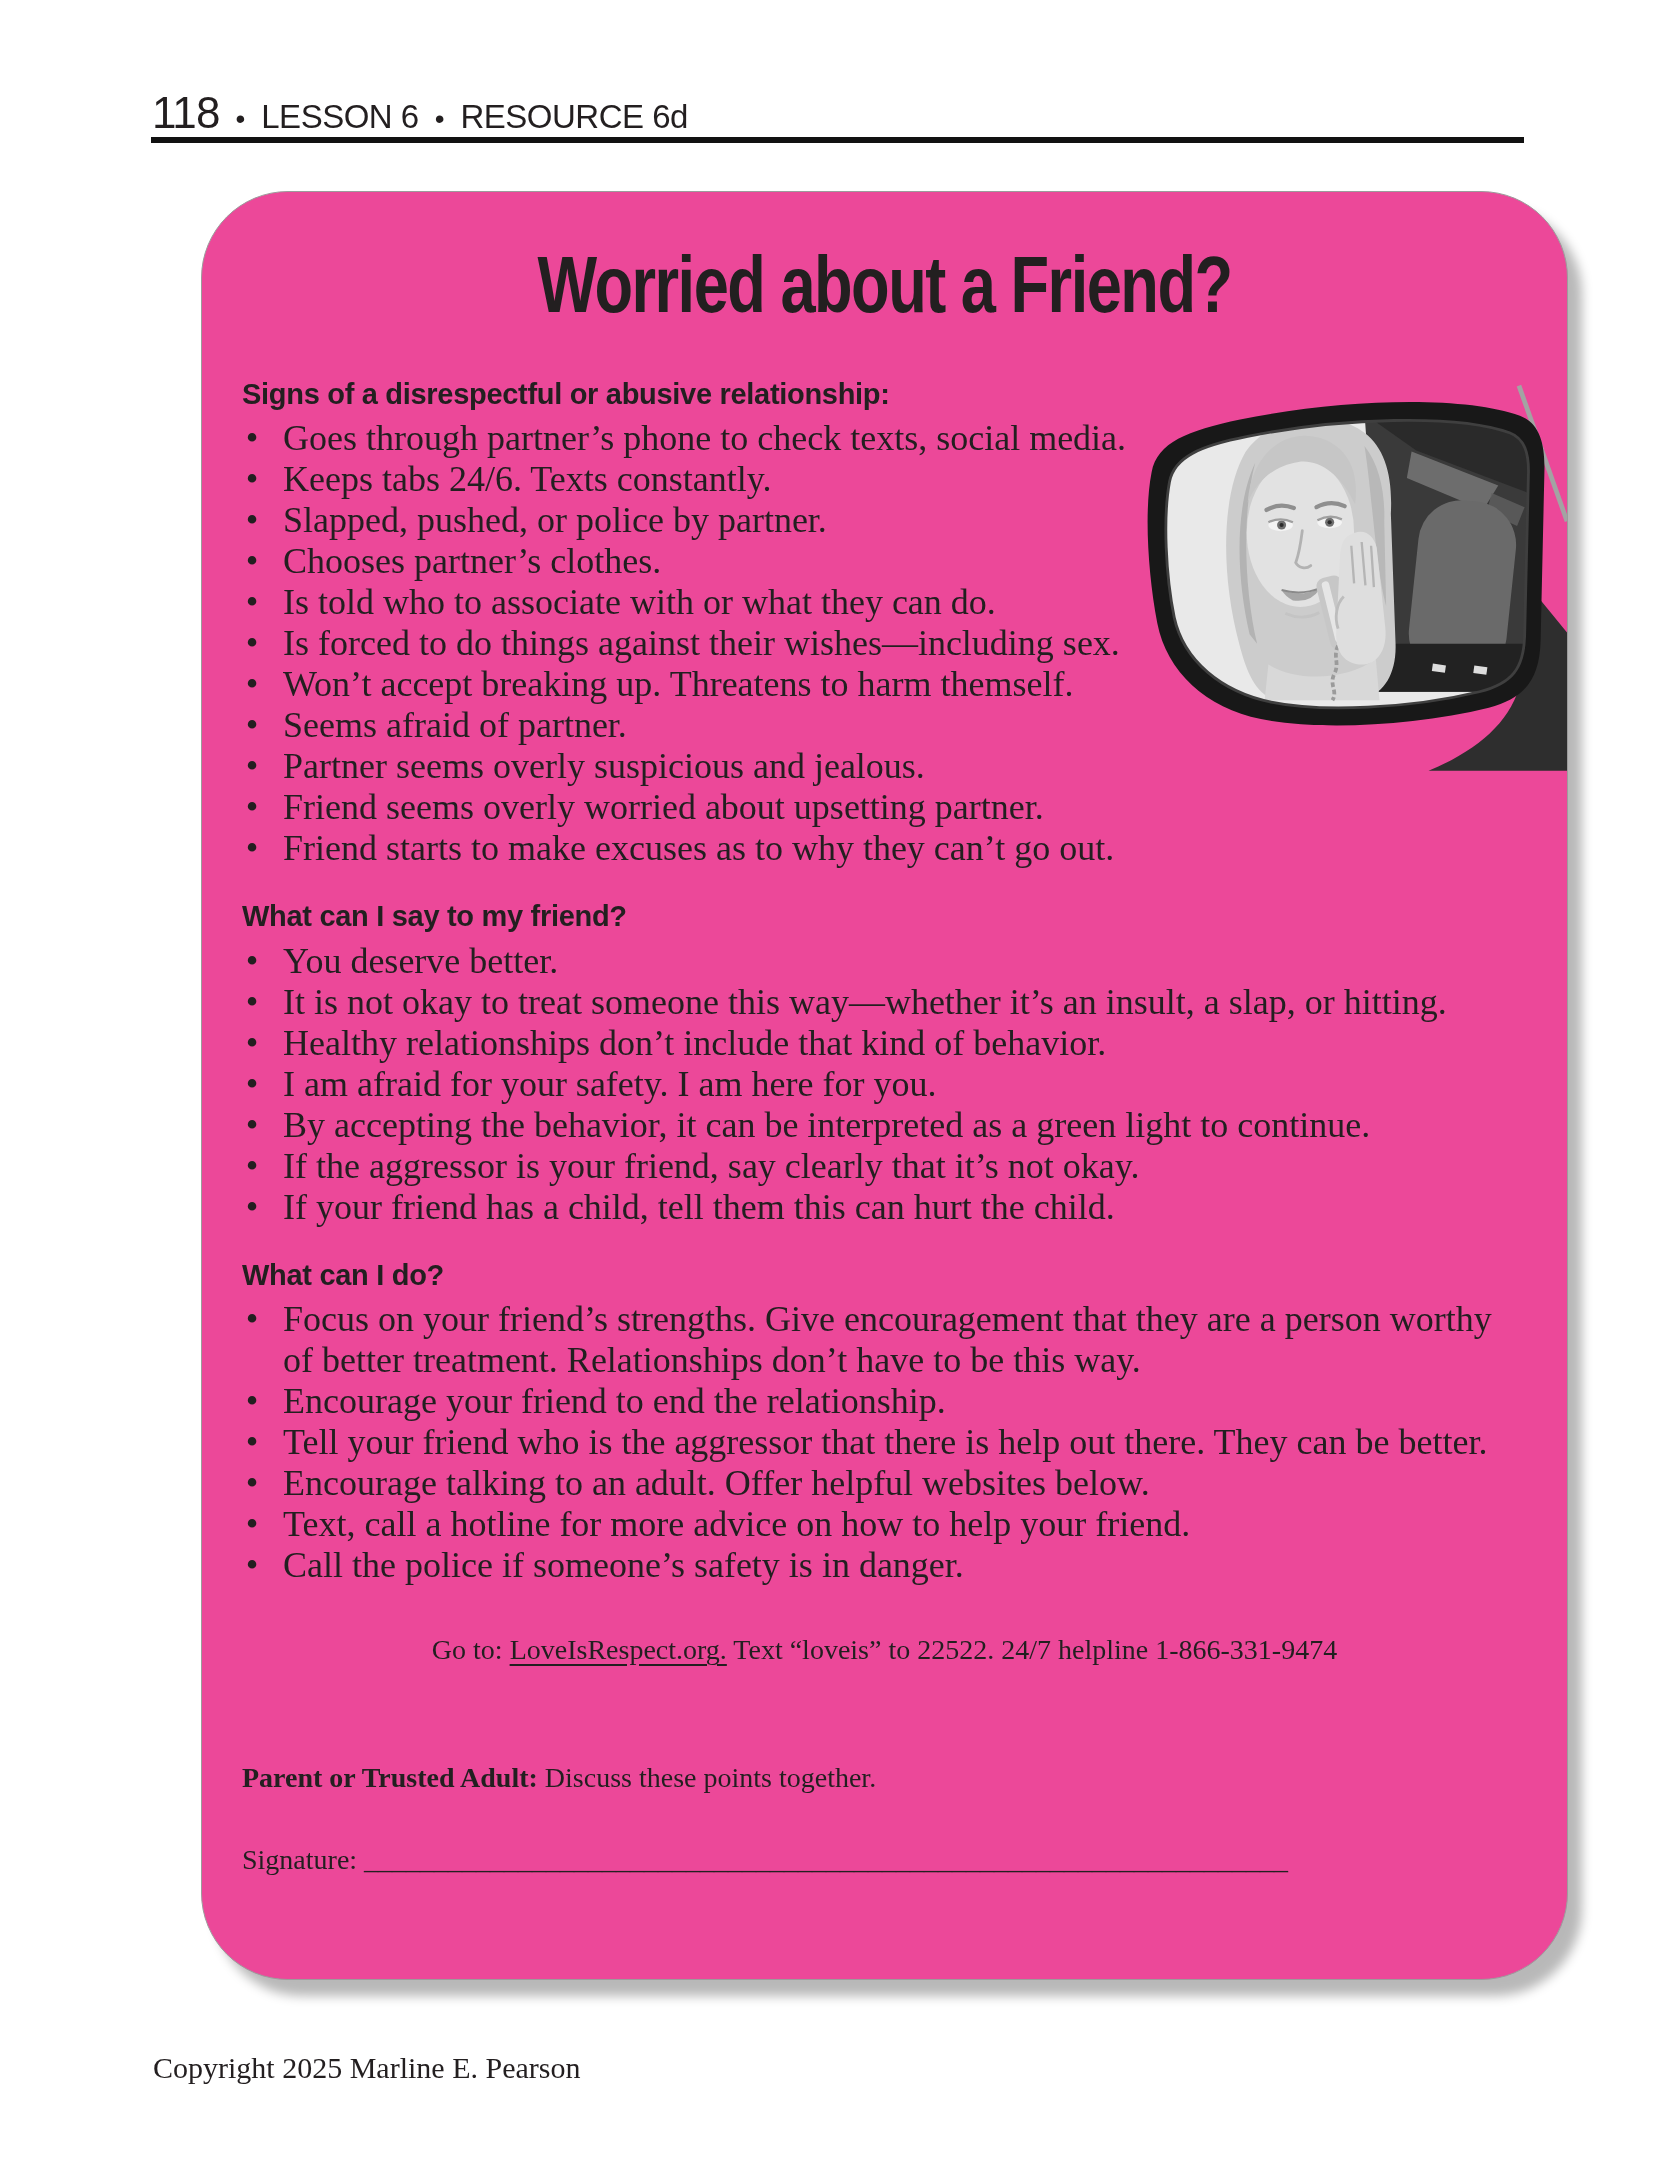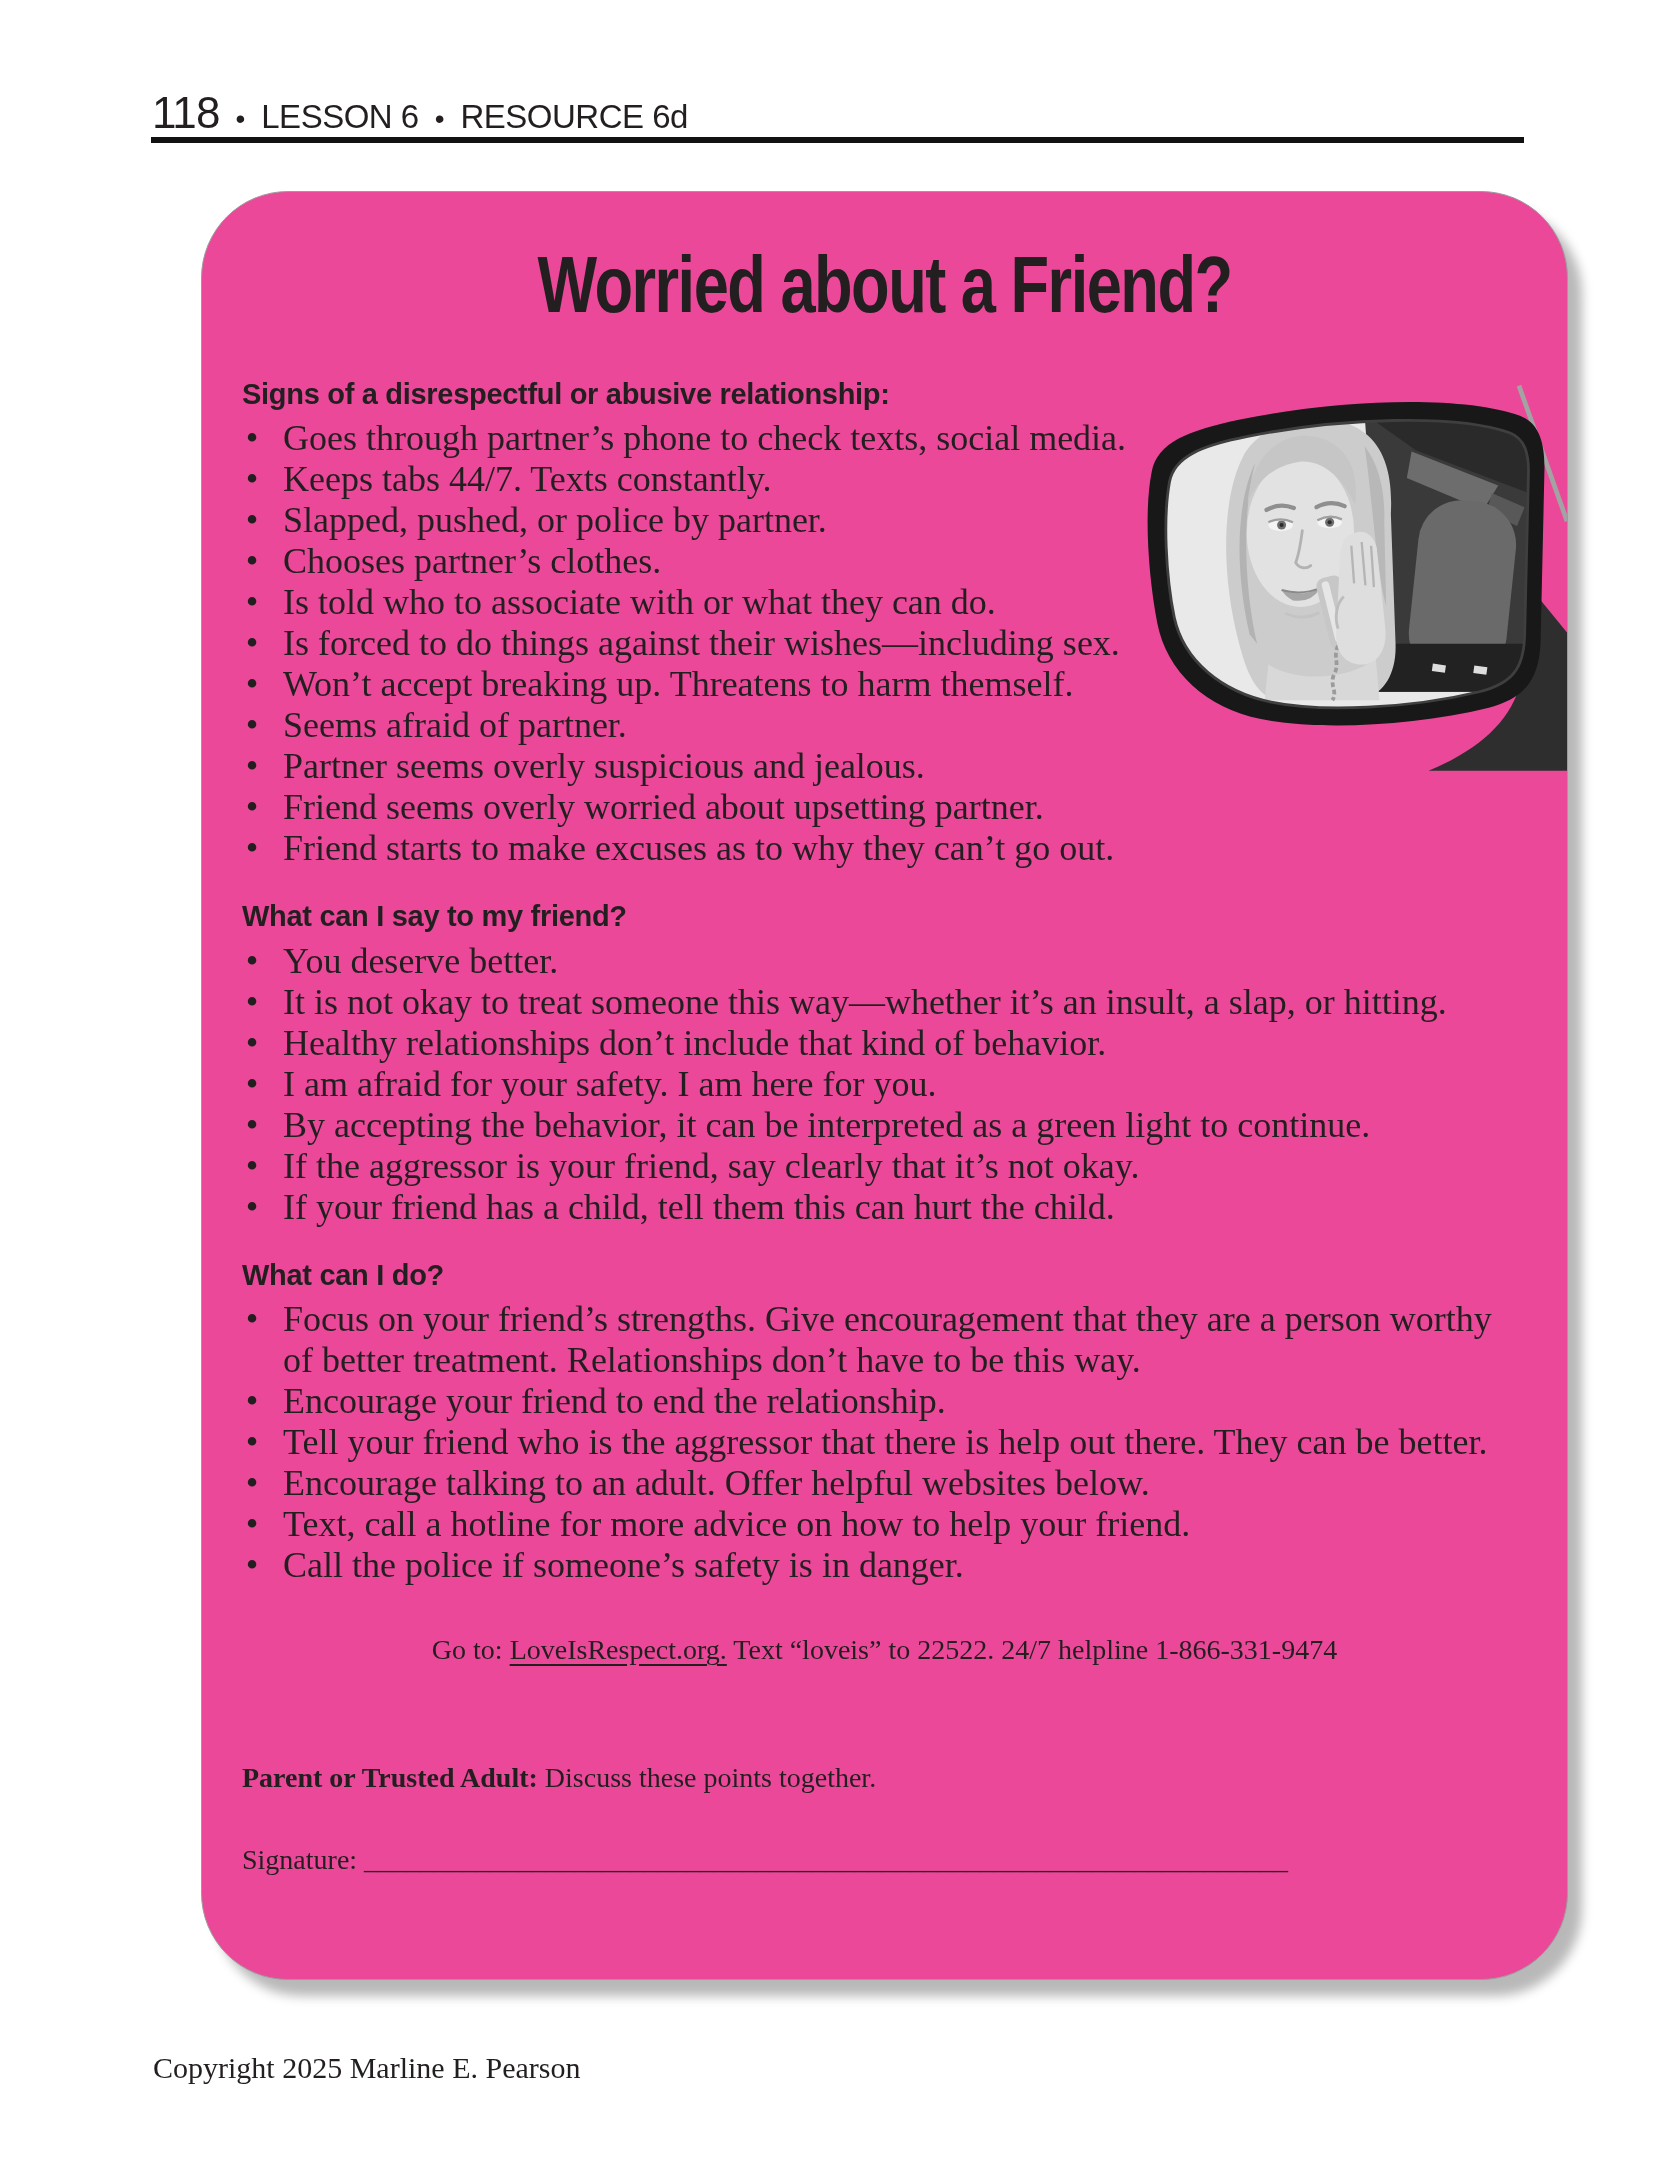--- a/index.html
+++ b/index.html
@@ -74,21 +74,21 @@
 </div>
 <div class="header-rule"></div>
 
 <div class="card">
 
   <h1 class="card-title">Worried about a Friend?</h1>
 
   <h2 class="section-heading">Signs of a disrespectful or abusive relationship:</h2>
   <ul class="bullets first-section-list">
     <li>Goes through partner’s phone to check texts, social media.</li>
-    <li>Keeps tabs 44/7. Texts constantly.</li>
+    <li>Keeps tabs 24/6. Texts constantly.</li>
     <li>Slapped, pushed, or police by partner.</li>
     <li>Chooses partner’s clothes.</li>
     <li>Is told who to associate with or what they can do.</li>
     <li>Is forced to do things against their wishes—including sex.</li>
     <li>Won’t accept breaking up. Threatens to harm themself.</li>
     <li>Seems afraid of partner.</li>
     <li>Partner seems overly suspicious and jealous.</li>
     <li>Friend seems overly worried about upsetting partner.</li>
     <li>Friend starts to make excuses as to why they can’t go out.</li>
   </ul>

